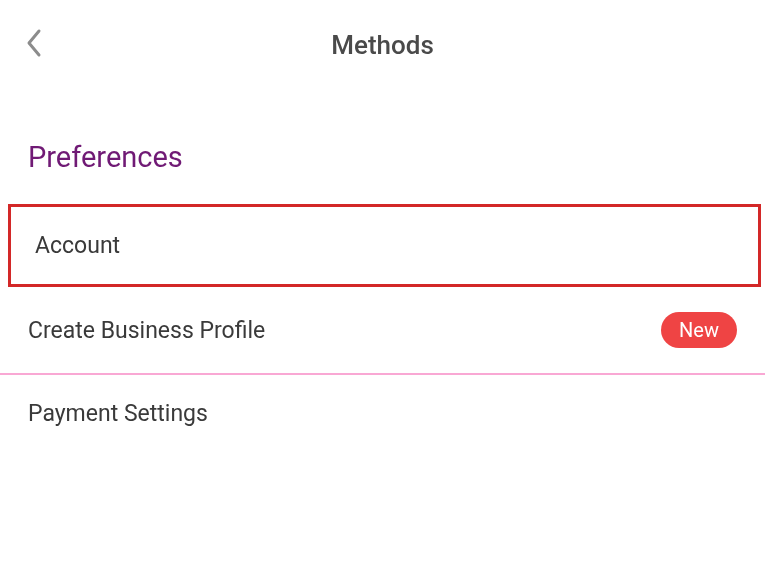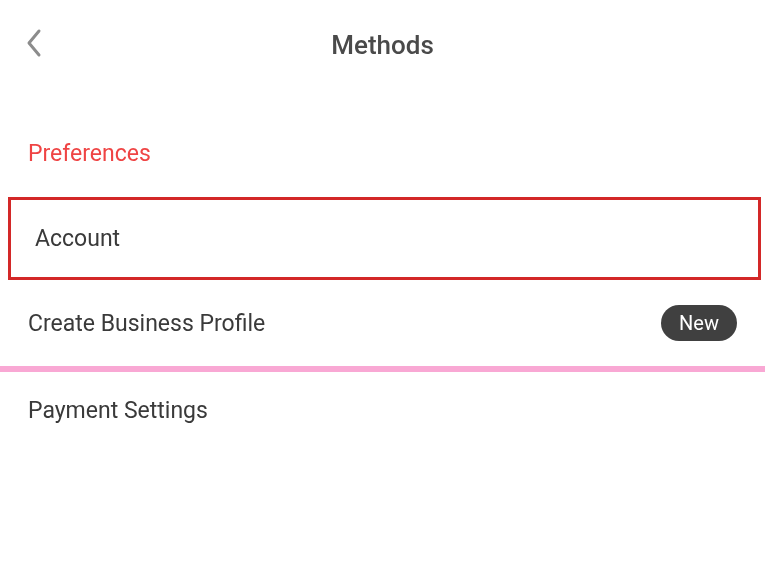--- a/index.html
+++ b/index.html
@@ -33,48 +33,48 @@
     }
     .title {
       flex: 1;
       text-align: center;
       font-size: 26px;
       font-weight: 500;
       color: #4a4a4a;
     }
     .section-label {
       padding: 60px 28px 10px 28px;
-      font-size: 23px;
-      color: #ef4444;
+      font-size: 29px;
+      color: #701a75;
     }
     .list {
       margin-top: 20px;
     }
     .list-item {
       padding: 25px 28px;
       display: flex;
       align-items: center;
       justify-content: space-between;
-      border-bottom: 6px solid #f9a8d4;
+      border-bottom: 2px solid #f9a8d4;
       cursor: pointer;
     }
     .list-item.highlighted {
       border: 3px solid #d32828;
       border-bottom: 3px solid #d32828;
       margin-left: 8px;
       margin-right: 4px;
       padding-left: 24px;
       padding-right: 24px;
     }
     .list-item-label {
       font-size: 23px;
       color: #3a3a3a;
     }
     .badge {
-      background: #404040;
+      background: #ef4444;
       color: #ffffff;
       font-size: 20px;
       padding: 6px 18px;
       border-radius: 999px;
       font-weight: 400;
     }
     .list-item:last-child {
       border-bottom: none;
     }
   </style>

